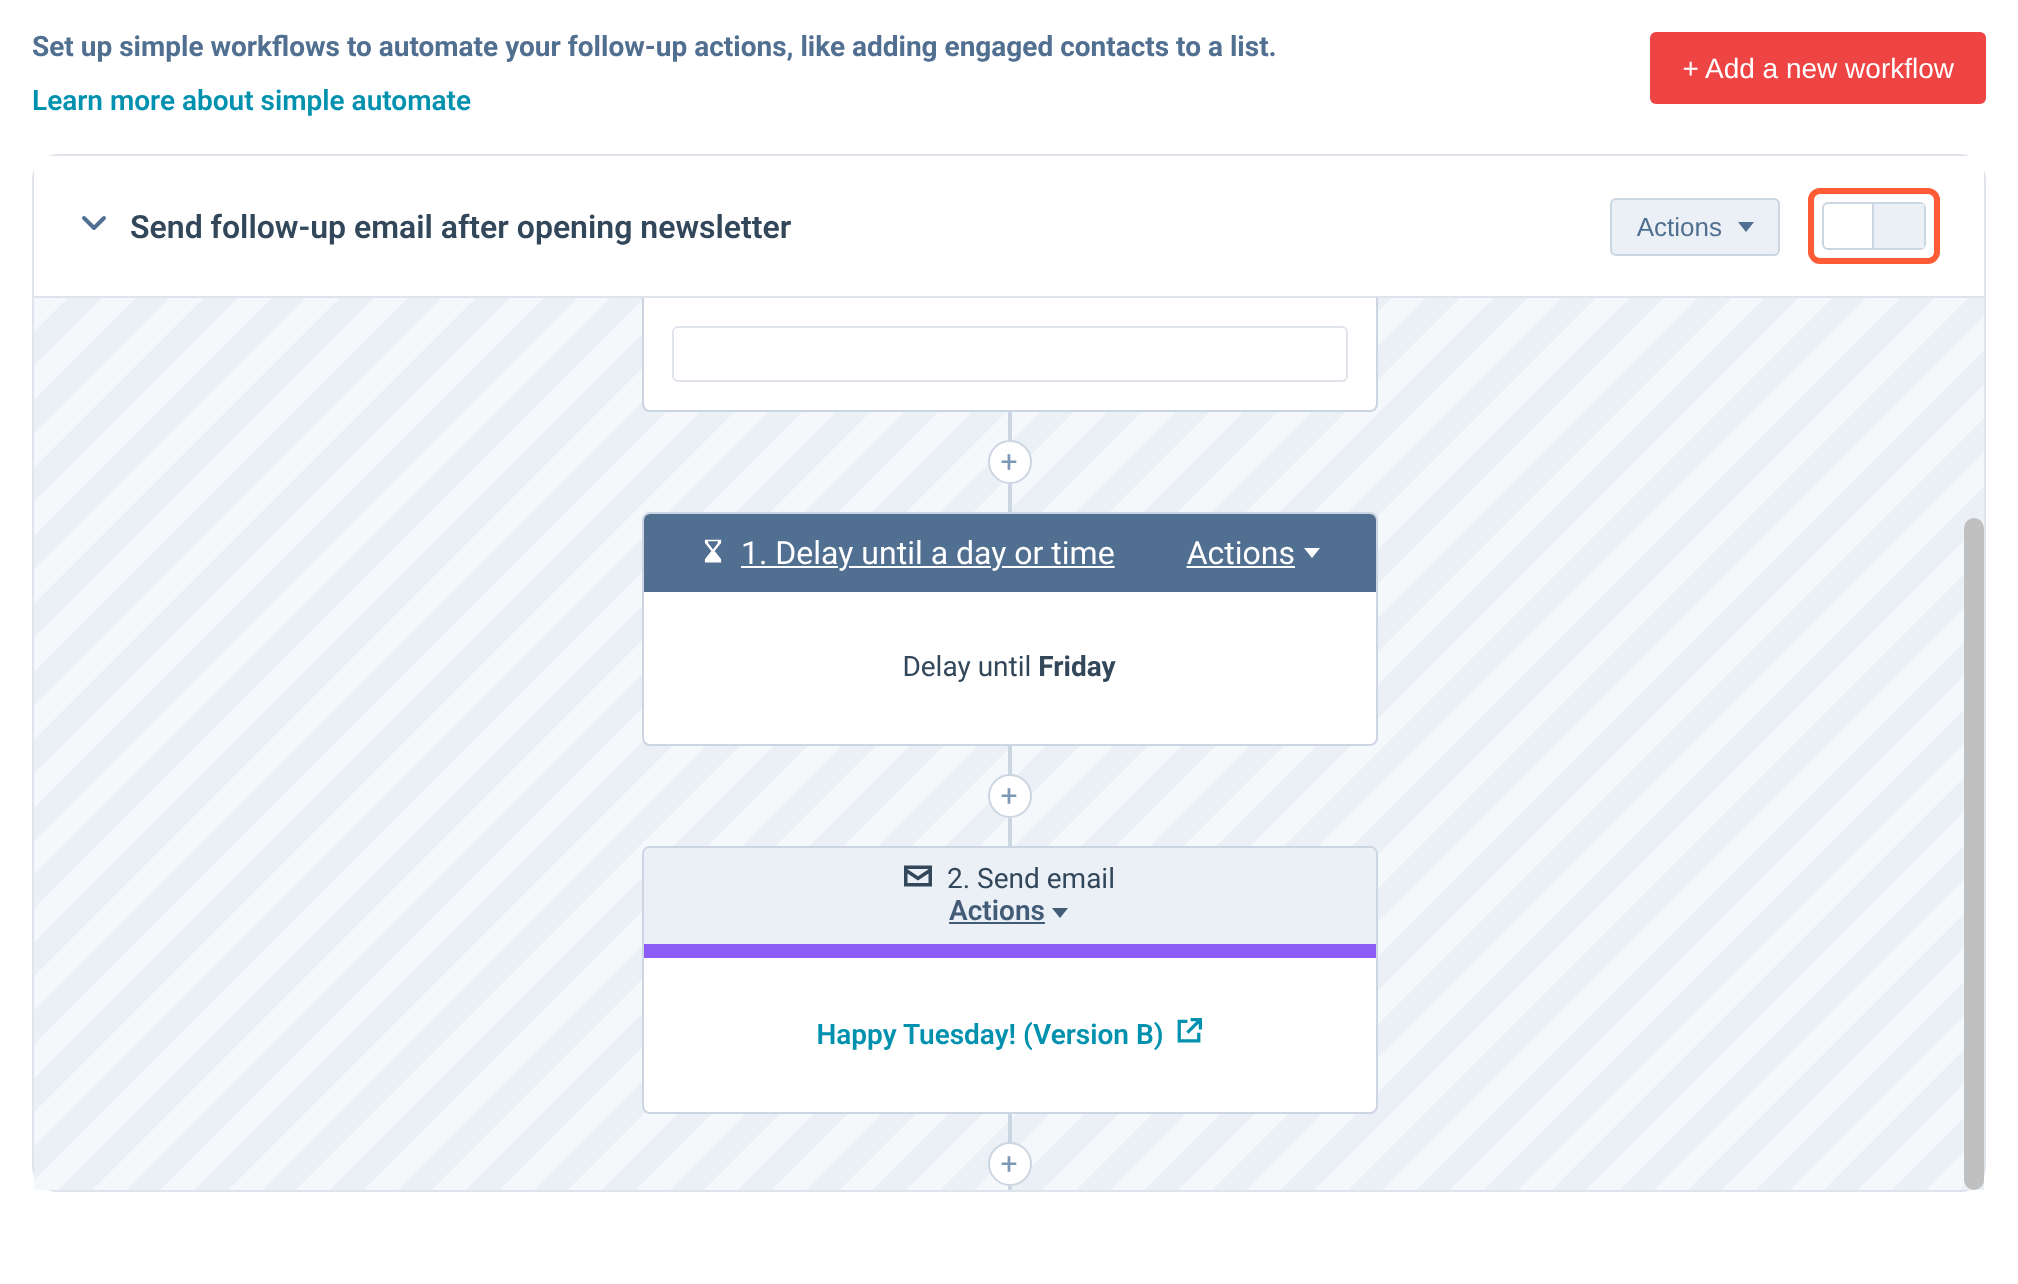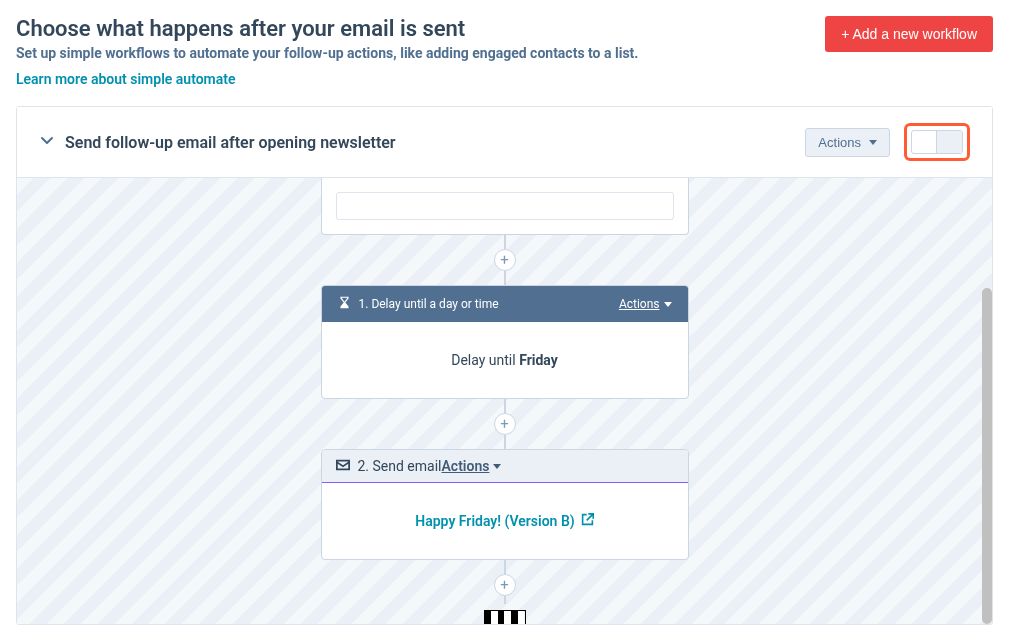--- a/index.html
+++ b/index.html
@@ -40,21 +40,21 @@
       color: #fff;
       border: none;
       padding: 10px 16px;
       font-size: 14px;
       font-weight: 500;
       border-radius: 3px;
       cursor: pointer;
     }
     .workflow-panel {
       border: 1px solid #dfe3eb;
-      border-radius: 3px;
+      border-radius: 13px;
     }
     .workflow-header {
       display: flex;
       align-items: center;
       justify-content: space-between;
       padding: 16px 22px;
       border-bottom: 1px solid #dfe3eb;
       background: #fff;
     }
     .workflow-header-left {
@@ -173,35 +173,37 @@
     .step-card {
       width: 368px;
       background: #fff;
       border: 1px solid #cbd6e2;
       border-radius: 4px;
       overflow: hidden;
     }
     .step-header-dark {
       background: #516f90;
       color: #fff;
-      padding: 10px 16px;
+      padding: 10px 28px;
       display: flex;
       align-items: center;
       justify-content: space-between;
-      font-size: 12px;
+      font-size: 16px;
+      text-decoration: underline;
     }
     .step-header-light {
       background: #eaf0f6;
       padding: 8px 14px;
       display: flex;
       align-items: center;
-      justify-content: flex-start;
-      font-size: 14px;
-      color: #33475b;
-      border-bottom: 1px solid #8b5cf6;
+      justify-content: space-between;
+      font-size: 14px;
+      color: #33475b;
+      border-bottom: 7px solid #8b5cf6;
+      flex-direction: column;
     }
     .step-label-group {
       display: flex;
       align-items: center;
       gap: 8px;
     }
     .step-actions {
       text-decoration: underline;
       display: flex;
       align-items: center;
@@ -241,21 +243,20 @@
       border-left: 4px solid transparent;
       border-right: 4px solid transparent;
       border-top: 5px solid currentColor;
     }
   </style>
 </head>
 <body>
 
 <div class="page-header">
   <div class="page-header-left">
-    <h1>Choose what happens after your email is sent</h1>
     <p class="subtitle">Set up simple workflows to automate your follow-up actions, like adding engaged contacts to a list.</p>
     <a class="learn-more">Learn more about simple automate</a>
   </div>
   <button class="btn-primary">+ Add a new workflow</button>
 </div>
 
 <div class="workflow-panel">
   <div class="workflow-header">
     <div class="workflow-header-left">
       <span class="chevron-icon">
@@ -326,21 +327,21 @@
             </span>
             <span>2. Send email</span>
           </div>
           <span class="step-actions">
             <span>Actions</span>
             <span class="caret-down"></span>
           </span>
         </div>
         <div class="step-body">
           <a class="email-link">
-            <span>Happy Friday! (Version B)</span>
+            <span>Happy Tuesday! (Version B)</span>
             <span>
               <svg width="13" height="13" viewBox="0 0 16 16" fill="none" stroke="#0091ae" stroke-width="2">
                   <path d="M7 2H2v12h12V9M9 1h6v6M15 1L7 9"></path>
                 </svg>
             </span>
           </a>
         </div>
       </div>
 
       <div class="connector"></div>

